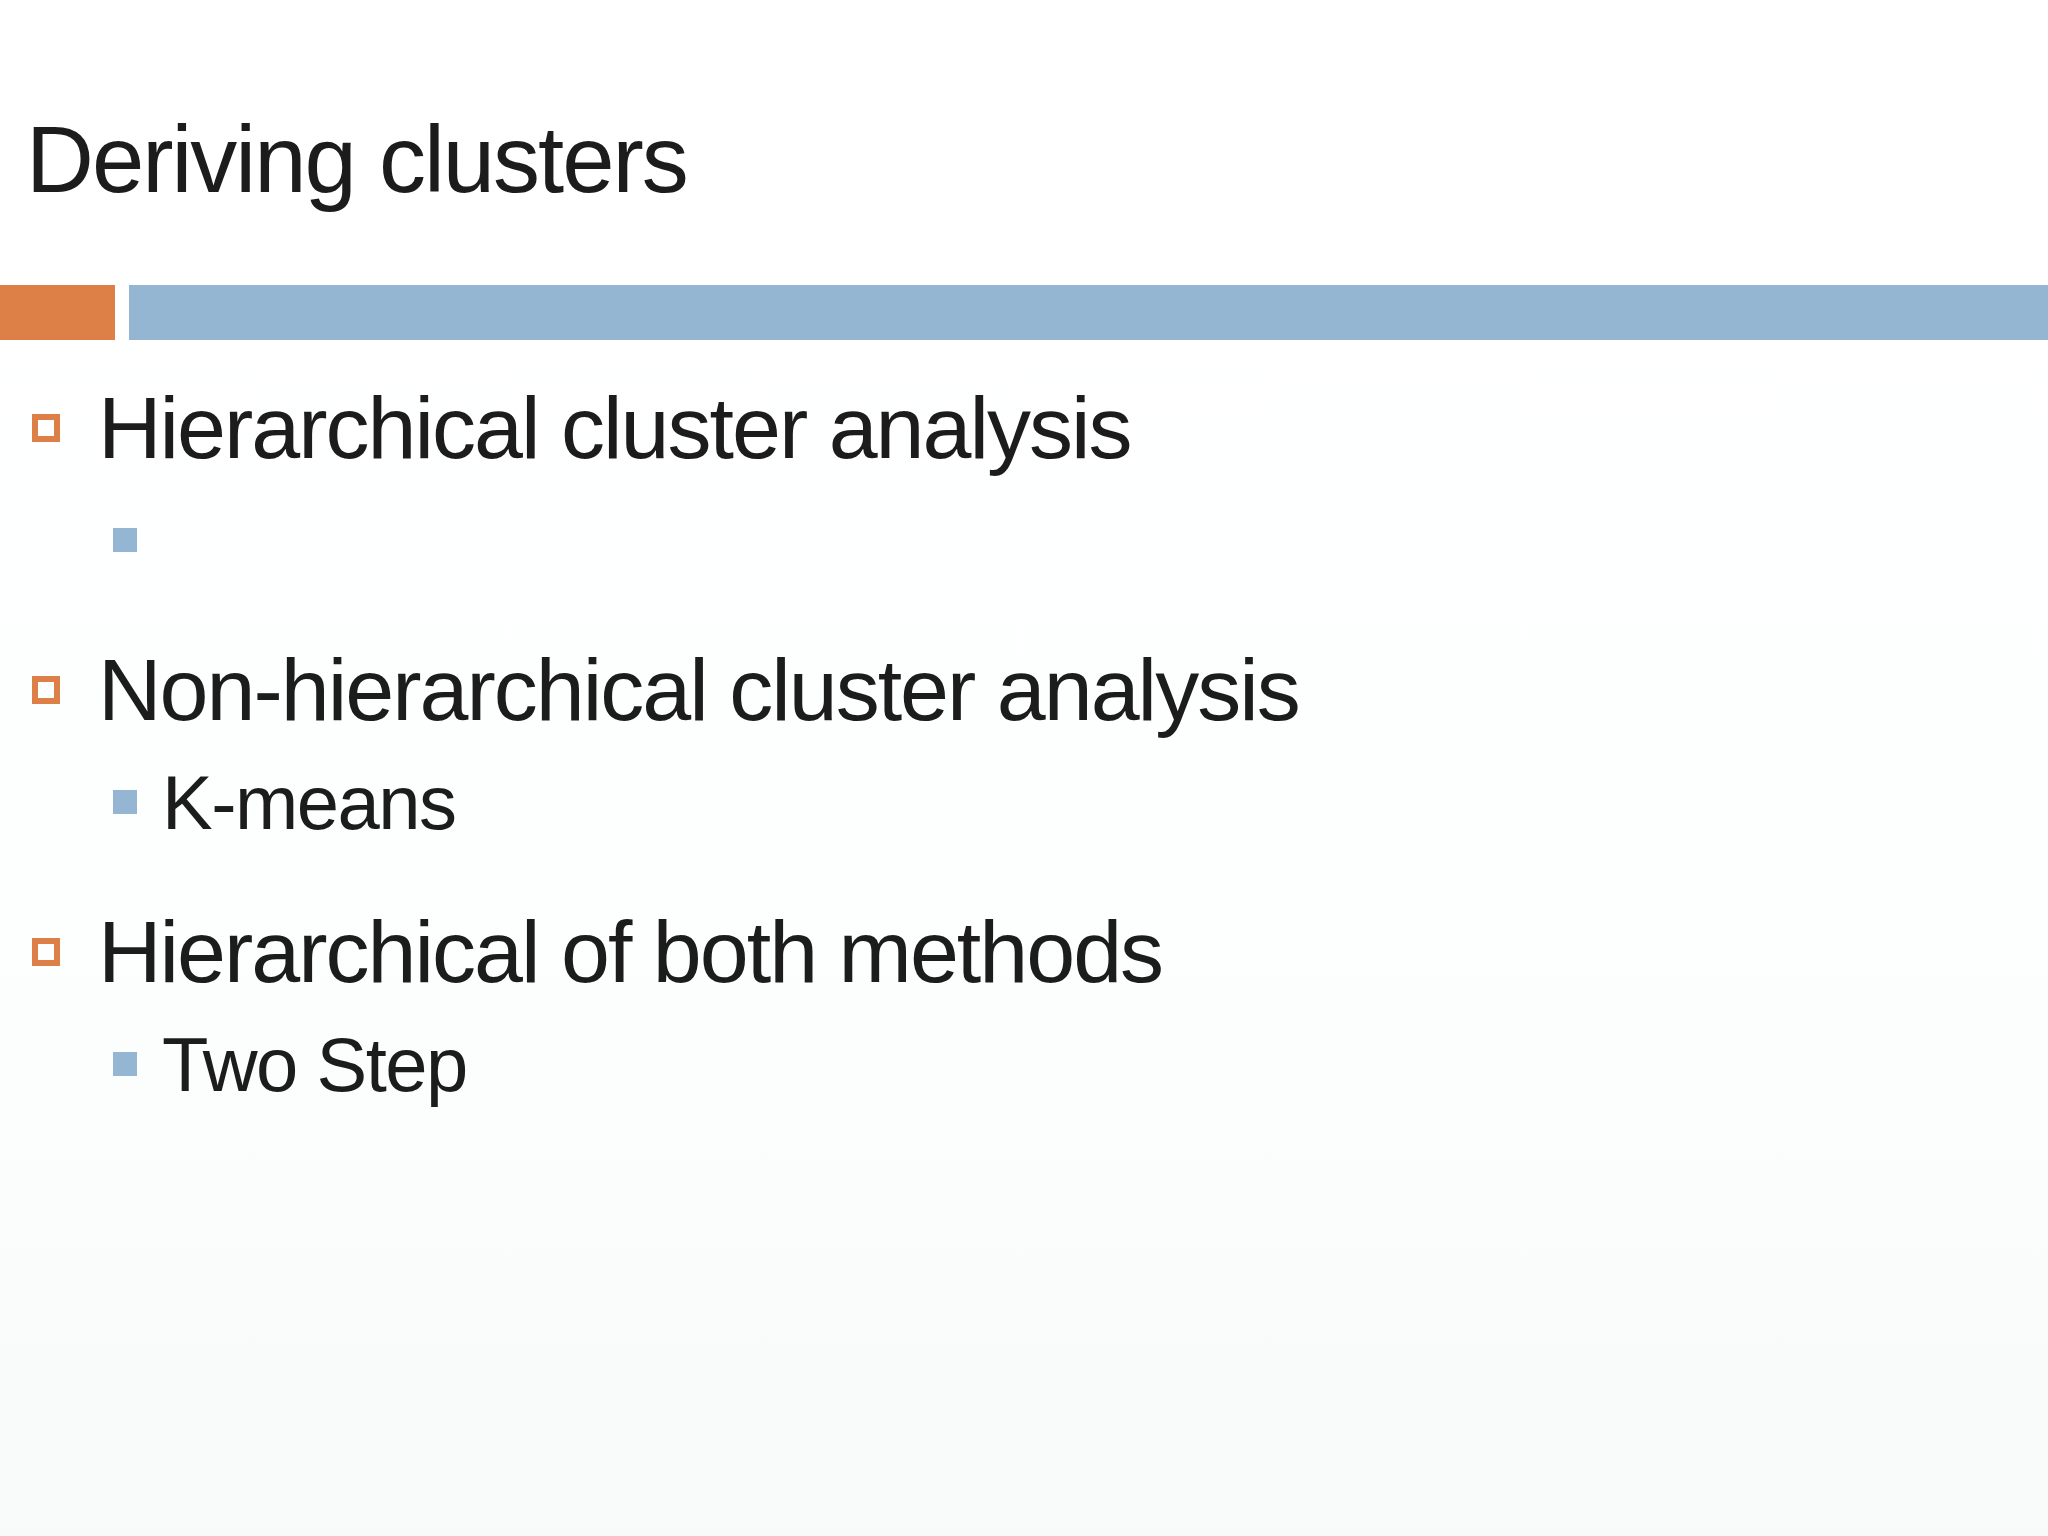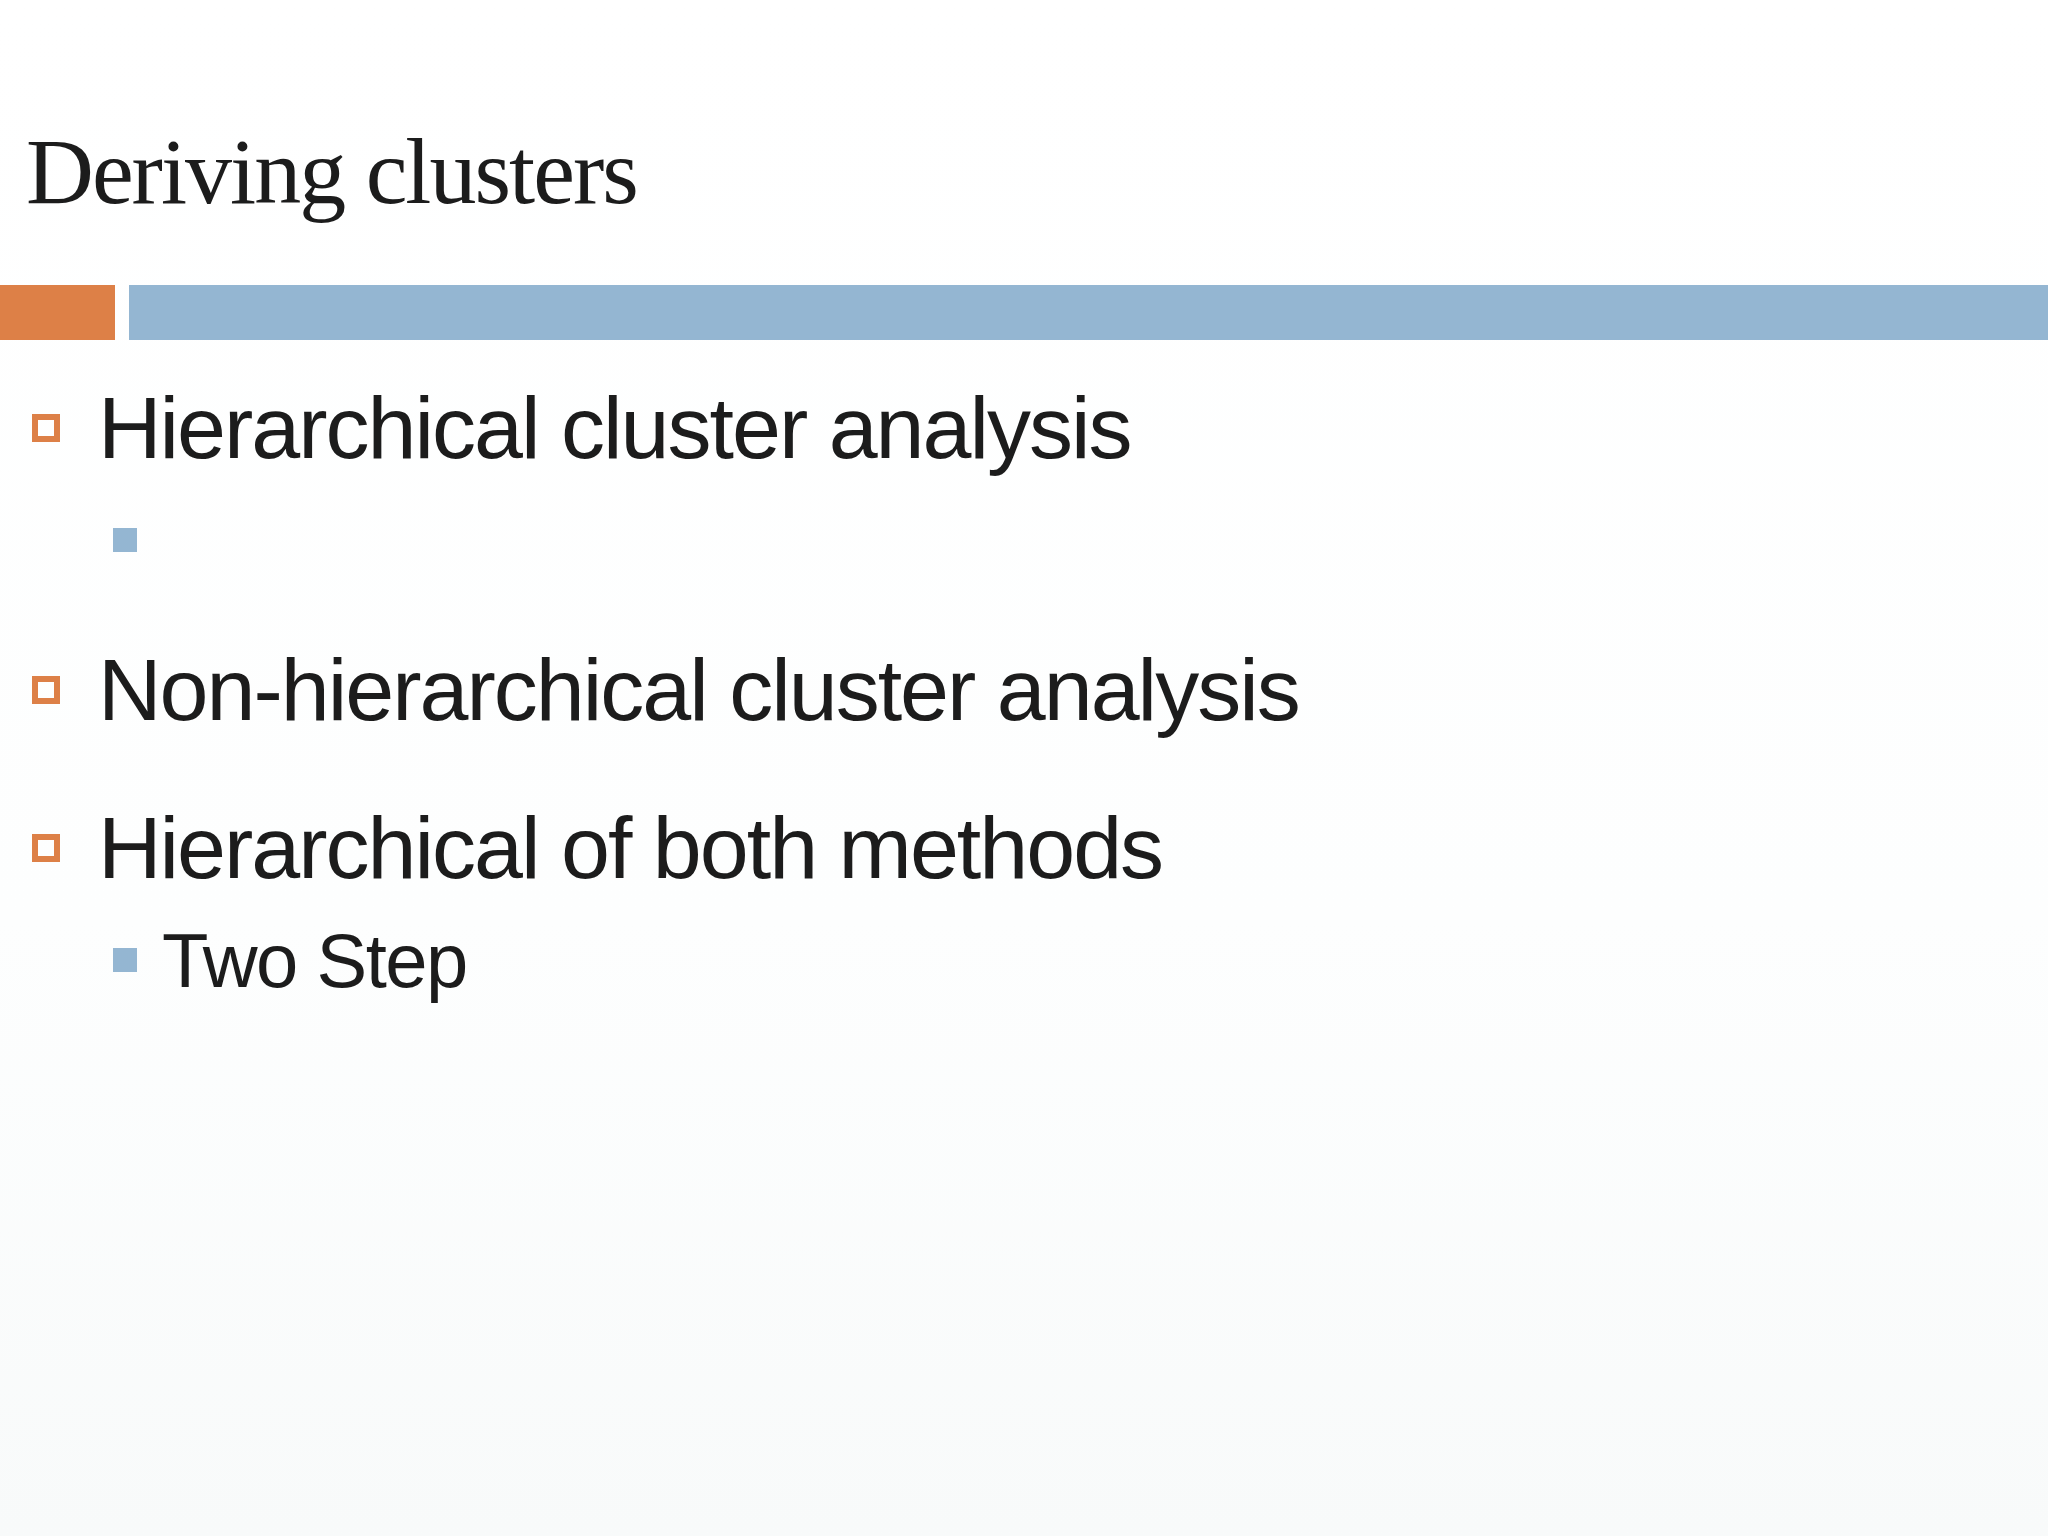--- a/index.html
+++ b/index.html
@@ -10,26 +10,25 @@
   }
   .slide {
     position:relative;
     width:2048px; height:1536px;
     overflow:hidden;
     background: linear-gradient(180deg, #ffffff 0%, #fdfefe 60%, #f8fafa 100%);
     color:#1c1c1c;
   }
   .title {
     position:absolute;
-    left:26px; top:117px;
+    left:26px; top:106px;
     font-size:94px;
     font-weight:400;
     letter-spacing:-2px;
     white-space:nowrap;
-    font-family:Liberation Serif, serif;
   }
   .divider {
     position:absolute;
     top:285px; left:0; right:0;
     height:55px;
     display:flex;
   }
   .divider-orange { width:115px; height:100%; }
   .divider-gap    { width:14px;  height:100%; }
   .divider-blue   { flex:1;      height:100%; }
@@ -91,20 +90,24 @@
       <div class="line-sub">
         <span class="bullet2"></span>
       </div>
     </div>
 
     <div class="group">
       <div class="line-main">
         <span class="bullet1"></span>
         <span>Non-hierarchical cluster analysis</span>
       </div>
+      <div class="line-sub">
+        <span class="bullet2"></span>
+        <span>K-means</span>
+      </div>
     </div>
 
     <div class="group">
       <div class="line-main">
         <span class="bullet1"></span>
         <span>Hierarchical of both methods</span>
       </div>
       <div class="line-sub">
         <span class="bullet2"></span>
         <span>Two Step</span>

